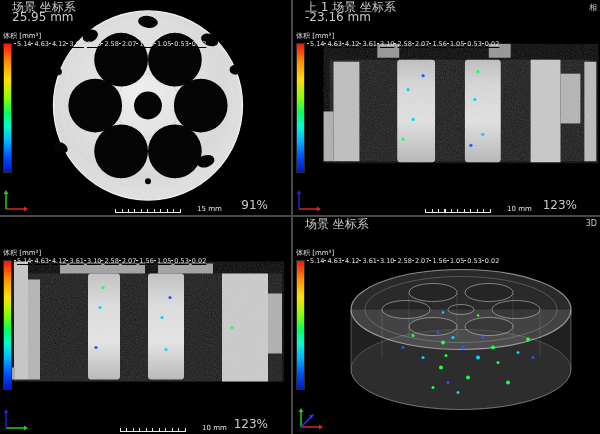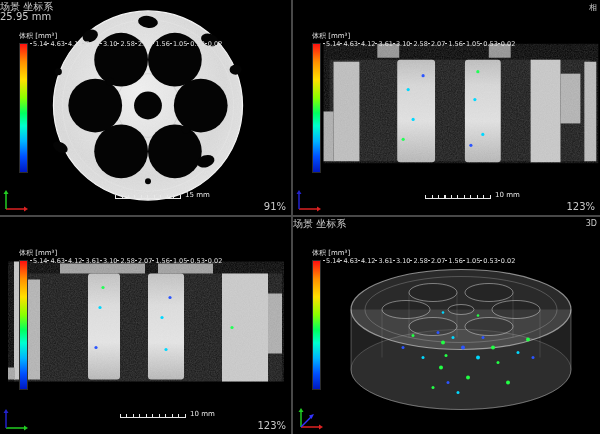--- a/index.html
+++ b/index.html
@@ -4,39 +4,39 @@
 <style>
   html,body{margin:0;padding:0;background:#222;}
   .app{position:relative;width:600px;height:434px;background:#484848;overflow:hidden;
        font-family:"DejaVu Sans",sans-serif;}
   .panel{position:absolute;background:#000;overflow:hidden;}
   #p-tl{left:0;top:0;width:291px;height:215px;}
   #p-tr{left:293px;top:0;width:307px;height:215px;}
   #p-bl{left:0;top:217px;width:291px;height:217px;}
   #p-br{left:293px;top:217px;width:307px;height:217px;}
   svg.view{position:absolute;left:0;top:0;z-index:1;}
-  .hdr{position:absolute;top:2px;left:0;z-index:5;font-size:10px;line-height:10px;color:#c9c9c9;}
+  .hdr{position:absolute;top:2px;left:12px;z-index:5;font-size:12px;line-height:10px;color:#c9c9c9;}
   .corner{position:absolute;top:2px;right:3px;z-index:5;font-size:8px;color:#c9c9c9;}
-  .colorbar{position:absolute;left:19px;top:31px;z-index:5;}
+  .colorbar{position:absolute;left:3px;top:31px;z-index:5;text-decoration:underline;}
   .cb-title{font-size:7px;color:#e2e2e2;margin-bottom:2px;white-space:nowrap;}
   .cb-body{display:flex;gap:2px;}
   .cb-grad{width:7px;height:128px;border:1px solid #2c2c2c;
     background:linear-gradient(to bottom,#ff1010 0%,#ff9000 14%,#ffe000 28%,#8aff00 42%,
       #00ff60 54%,#00ffd0 64%,#00b4ff 76%,#0050ff 88%,#0018c0 100%);}
   .cb-ticks{display:flex;justify-content:space-between;height:134px;margin-top:-2px;}
   .cb-ticks span{font-size:6.5px;line-height:6px;color:#e2e2e2;white-space:nowrap;}
   .cb-ticks span::before{content:"";display:inline-block;width:2px;height:1px;background:#cfcfcf;
     margin-right:1px;vertical-align:2px;}
-  .ruler-wrap{position:absolute;bottom:16px;display:flex;align-items:flex-end;gap:4px;z-index:5;}
+  .ruler-wrap{position:absolute;bottom:2px;display:flex;align-items:flex-end;gap:16px;z-index:5;}
   .ruler{width:66px;height:5px;position:relative;}
   .ruler::before{content:"";position:absolute;left:0;right:0;bottom:0;height:1px;background:#e8e8e8;}
   .ruler::after{content:"";position:absolute;left:0;right:0;bottom:0;height:4px;
     background-image:repeating-linear-gradient(to right,#e8e8e8 0 1px,transparent 1px 6.5px);}
   .ruler-label{font-size:7px;color:#e8e8e8;}
-  .zoom{position:absolute;bottom:3px;right:5px;z-index:5;font-size:10px;color:#c9c9c9;}
+  .zoom{position:absolute;bottom:3px;right:23px;z-index:5;font-size:12px;color:#c9c9c9;}
   .triad{position:absolute;left:2px;bottom:2px;z-index:5;}
 </style>
 </head>
 <body>
 
 <div class="app">
 
   <div class="panel" id="p-tl">
     <svg class="view" width="291" height="215" viewBox="0 0 291 216">
       <defs>
@@ -141,20 +141,24 @@
         <circle cx="115" cy="90" r="1.6" fill="#00d8ff"></circle>
         <circle cx="120" cy="120" r="1.6" fill="#00d8ff"></circle>
         <circle cx="182" cy="100" r="1.6" fill="#00d8ff"></circle>
         <circle cx="190" cy="135" r="1.6" fill="#00d8ff"></circle>
         <circle cx="110" cy="140" r="1.6" fill="#22ff55"></circle>
         <circle cx="185" cy="72" r="1.6" fill="#22ff55"></circle>
         <circle cx="130" cy="76" r="1.6" fill="#2b55ff"></circle>
         <circle cx="178" cy="146" r="1.6" fill="#2b55ff"></circle>
       </g>
     </svg>
+    <div class="hdr">
+      <div>上 1  场景 坐标系</div>
+      <div>-23.16 mm</div>
+    </div>
     <span class="corner">相</span>
     <div class="colorbar">
       <div class="cb-title">体积 [mm³]</div>
       <div class="cb-body">
         <div class="cb-grad"></div>
         <div class="cb-ticks">
             <span>5.14</span>
             <span>4.63</span>
             <span>4.12</span>
             <span>3.61</span>

